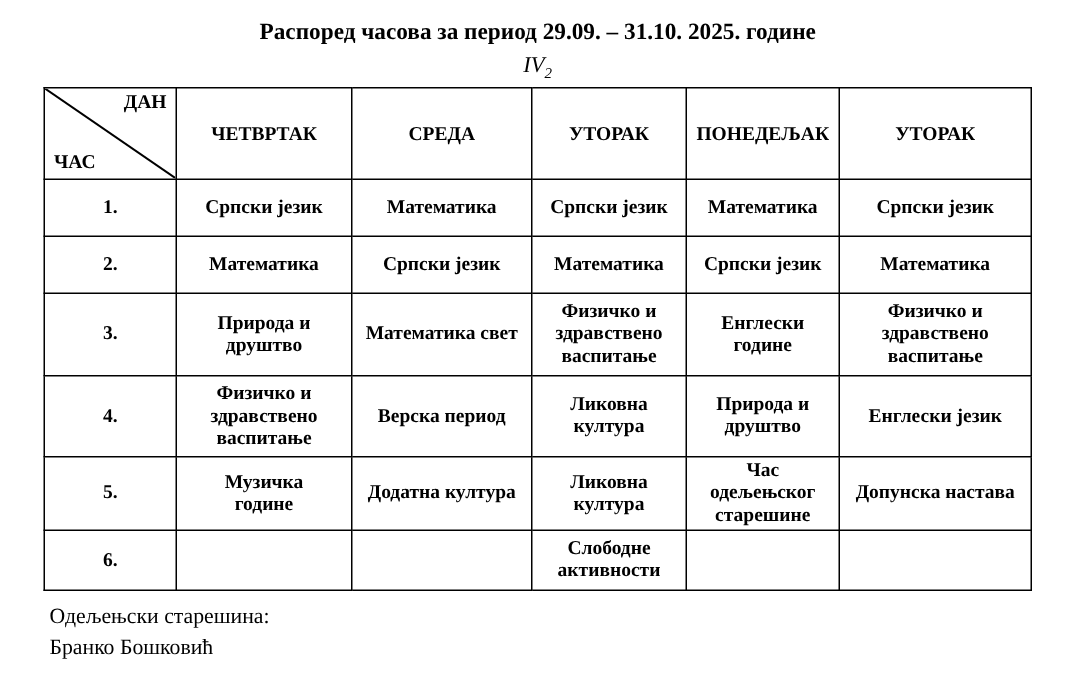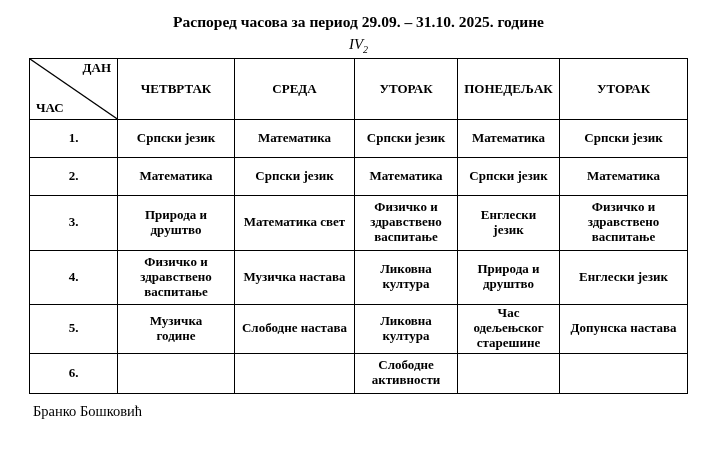--- a/index.html
+++ b/index.html
@@ -129,58 +129,59 @@
     </tr>
     <tr style="height:55px">
       <td>3.</td>
       <td>Природа и
 друштво</td>
       <td>Математика свет</td>
       <td>Физичко и
 здравствено
 васпитање</td>
       <td>Енглески
-језик</td>
+године</td>
       <td>Физичко и
 здравствено
 васпитање</td>
     </tr>
     <tr style="height:54px">
       <td>4.</td>
       <td>Физичко и
 здравствено
 васпитање</td>
-      <td>Музичка настава</td>
+      <td>Верска период</td>
       <td>Ликовна
 култура</td>
       <td>Природа и
 друштво</td>
       <td>Енглески језик</td>
     </tr>
     <tr style="height:49px">
       <td>5.</td>
       <td>Музичка
 године</td>
-      <td>Слободне настава</td>
+      <td>Додатна култура</td>
       <td>Ликовна
 култура</td>
       <td>Час
 одељењског
 старешине</td>
       <td>Допунска настава</td>
     </tr>
     <tr style="height:40px">
       <td>6.</td>
       <td></td>
       <td></td>
       <td>Слободне
 активности</td>
       <td></td>
       <td></td>
     </tr>
   </tbody>
     </table>
 
   <div class="footer">
+    <div>Одељењски старешина:</div>
     <div>Бранко Бошковић</div>
   </div>
 
 </div>
 
 </body></html>

